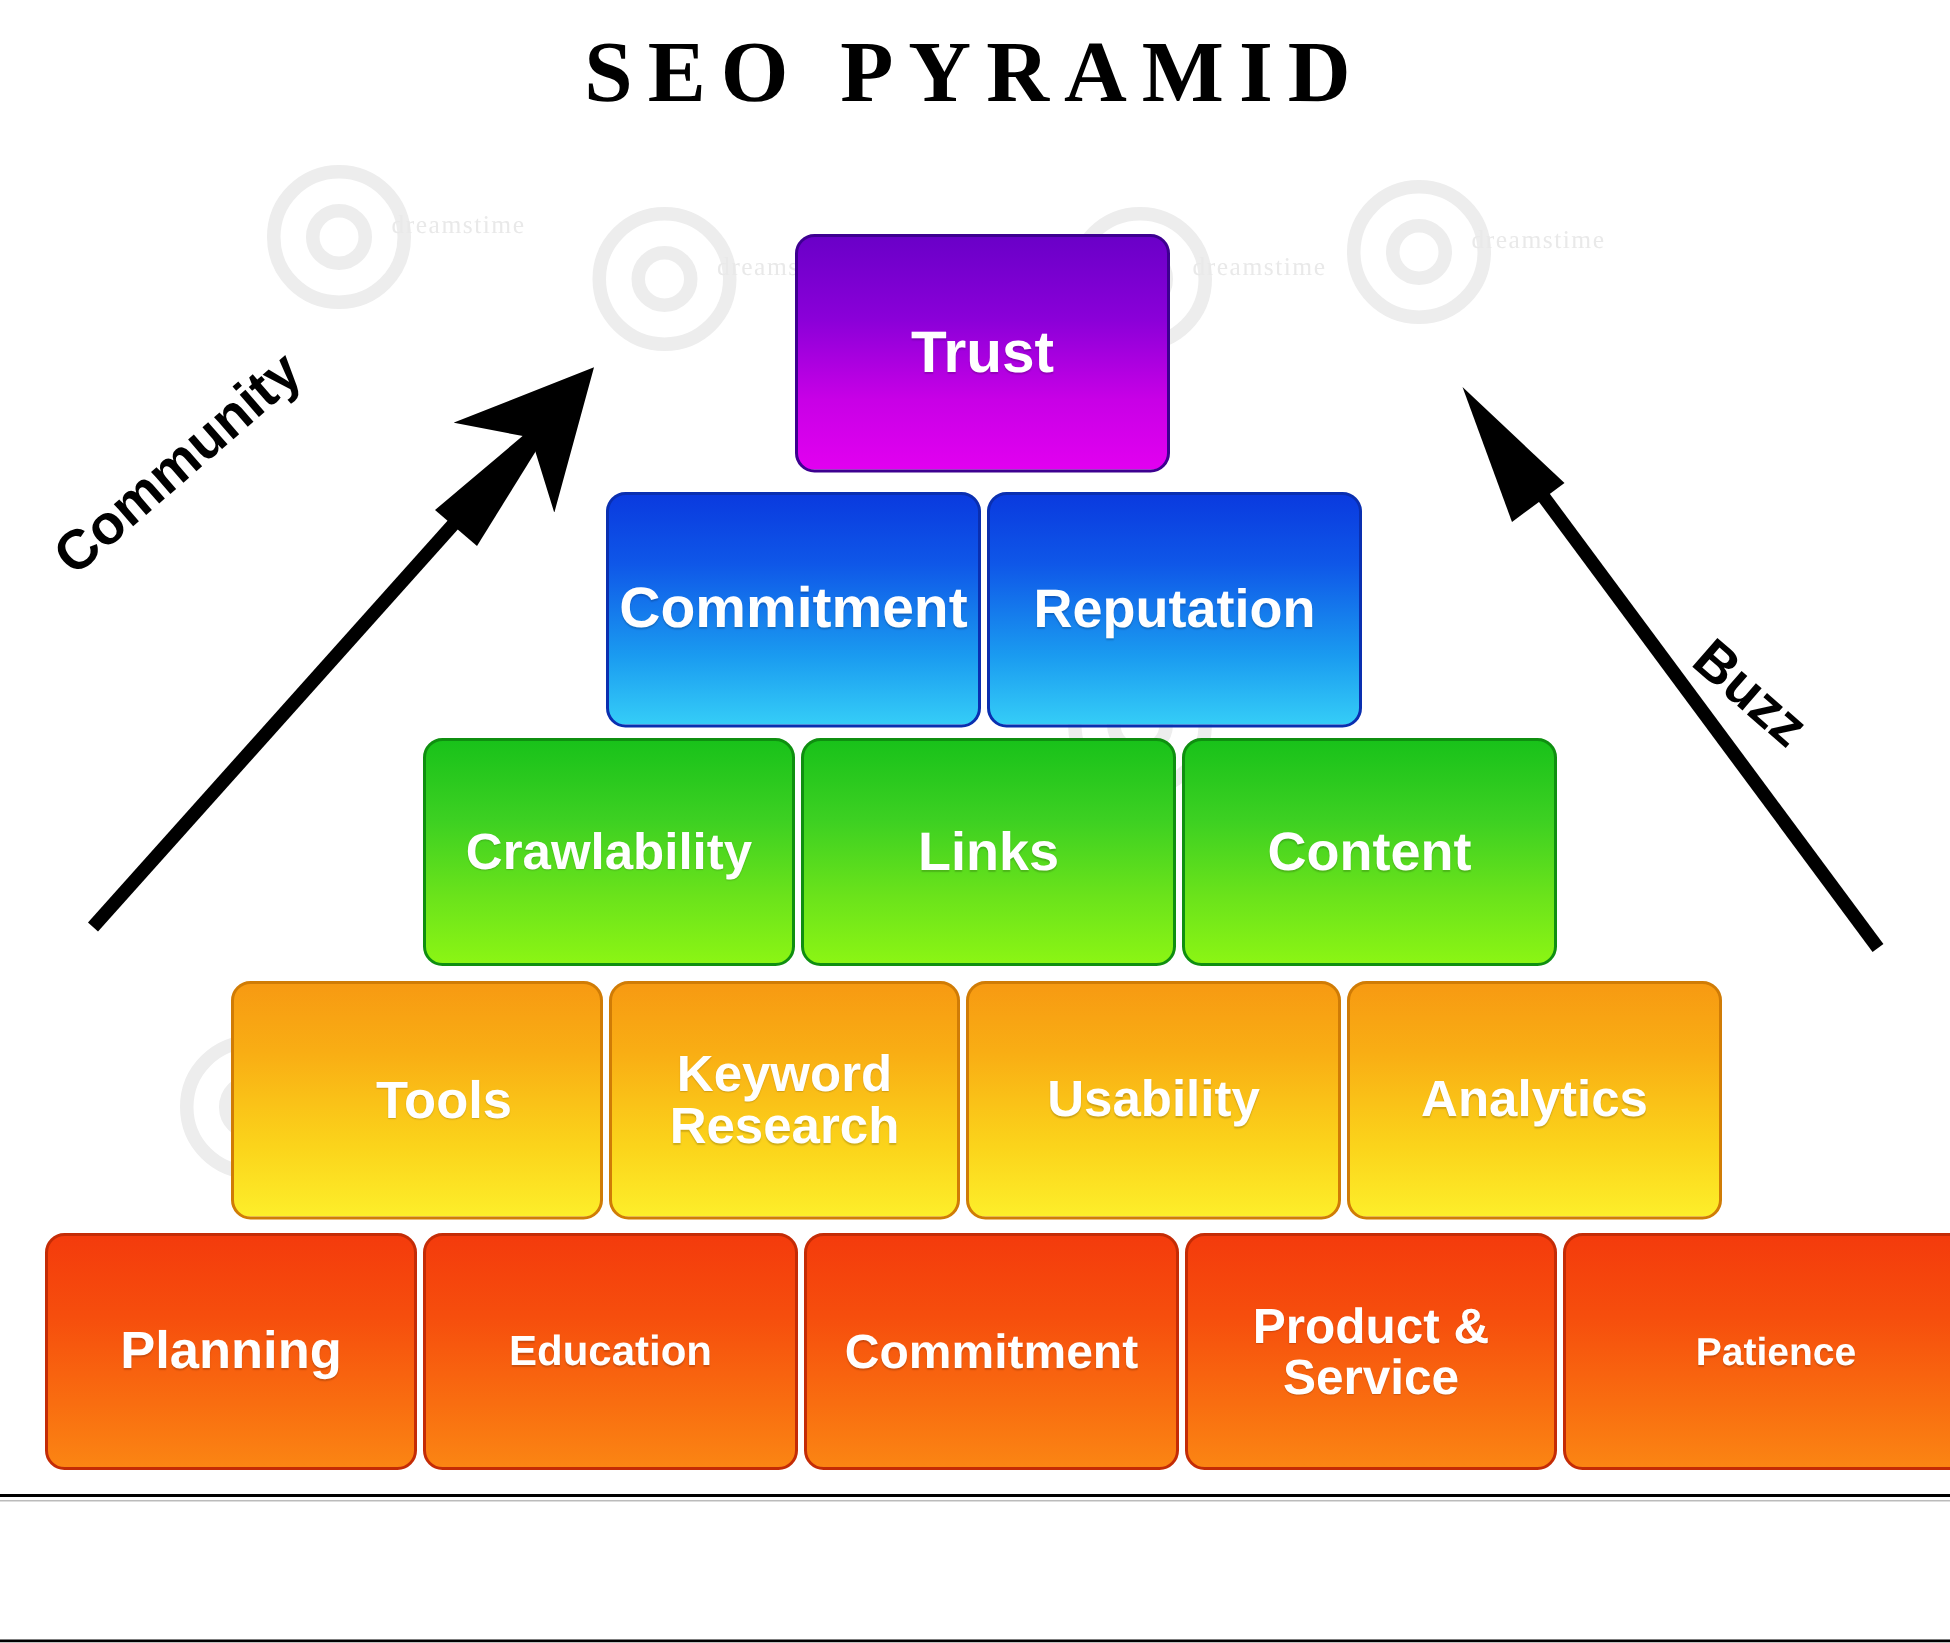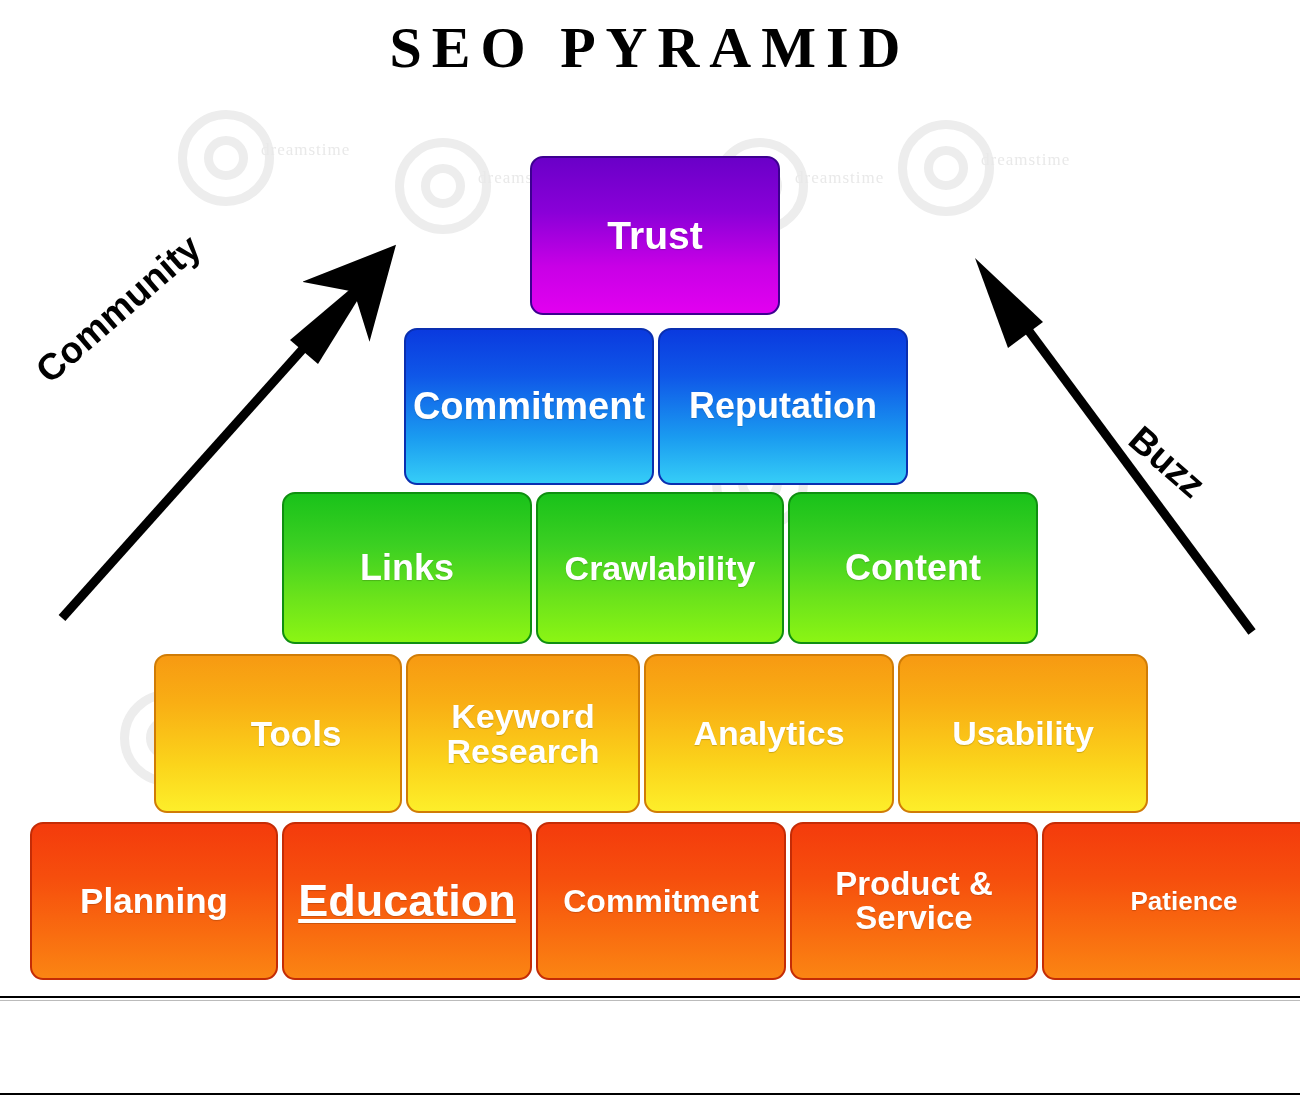--- a/index.html
+++ b/index.html
@@ -150,51 +150,51 @@
   <div class="row" style="left:404px;top:328px;gap:4px;">
     <div class="blk blue" style="width:250px;height:157px;font-size:38px;">
       <span>Commitment</span>
     </div>
     <div class="blk blue" style="width:250px;height:157px;font-size:36px;">
       <span>Reputation</span>
     </div>
   </div>
 
   <div class="row" style="left:282px;top:492px;gap:4px;">
+    <div class="blk green" style="width:248px;height:152px;font-size:34px;">
+      <span>Crawlability</span>
+    </div>
     <div class="blk green" style="width:250px;height:152px;font-size:36px;">
       <span>Links</span>
-    </div>
-    <div class="blk green" style="width:248px;height:152px;font-size:34px;">
-      <span>Crawlability</span>
     </div>
     <div class="blk green" style="width:250px;height:152px;font-size:36px;">
       <span>Content</span>
     </div>
   </div>
 
   <div class="row" style="left:154px;top:654px;gap:4px;">
     <div class="blk orange" style="width:248px;height:159px;font-size:35px;padding-left:36px;">
       <span>Tools</span>
     </div>
     <div class="blk orange" style="width:234px;height:159px;font-size:34px;">
       <span>Keyword Research</span>
     </div>
     <div class="blk orange" style="width:250px;height:159px;font-size:34px;">
+      <span>Usability</span>
+    </div>
+    <div class="blk orange" style="width:250px;height:159px;font-size:34px;">
       <span>Analytics</span>
-    </div>
-    <div class="blk orange" style="width:250px;height:159px;font-size:34px;">
-      <span>Usability</span>
     </div>
   </div>
 
   <div class="row" style="left:30px;top:822px;gap:4px;border-radius:24px;">
     <div class="blk red" style="width:248px;height:158px;font-size:35px;">
       <span>Planning</span>
     </div>
-    <div class="blk red" style="width:250px;height:158px;font-size:45px;text-decoration:underline;">
+    <div class="blk red" style="width:250px;height:158px;font-size:28px;">
       <span>Education</span>
     </div>
     <div class="blk red" style="width:250px;height:158px;font-size:32px;">
       <span>Commitment</span>
     </div>
     <div class="blk red" style="width:248px;height:158px;font-size:33px;">
       <span>Product &amp; Service</span>
     </div>
     <div class="blk red" style="width:284px;height:158px;font-size:26px;">
       <span>Patience</span>

